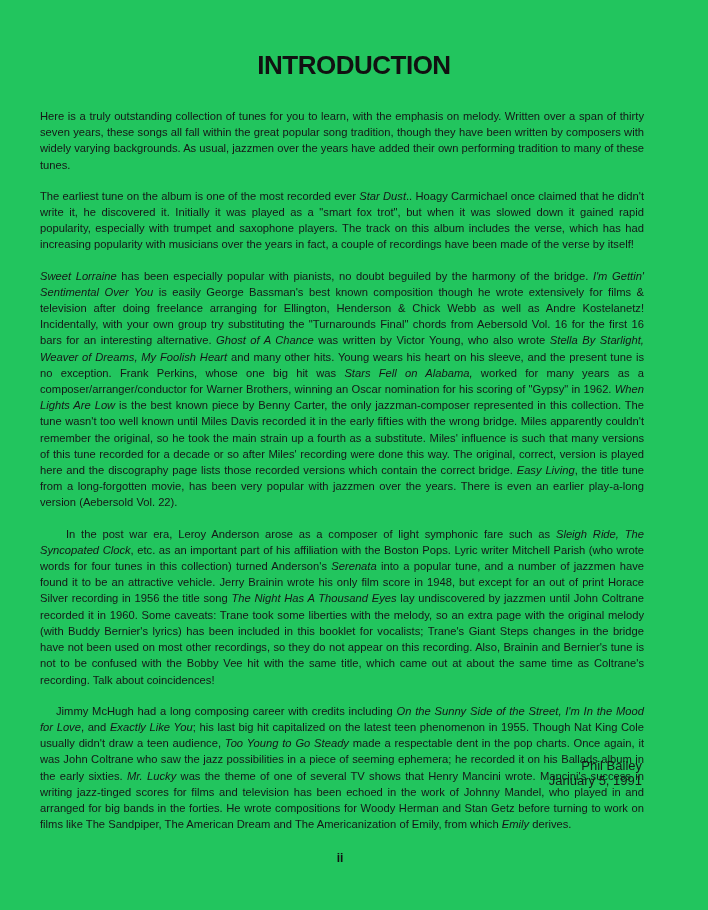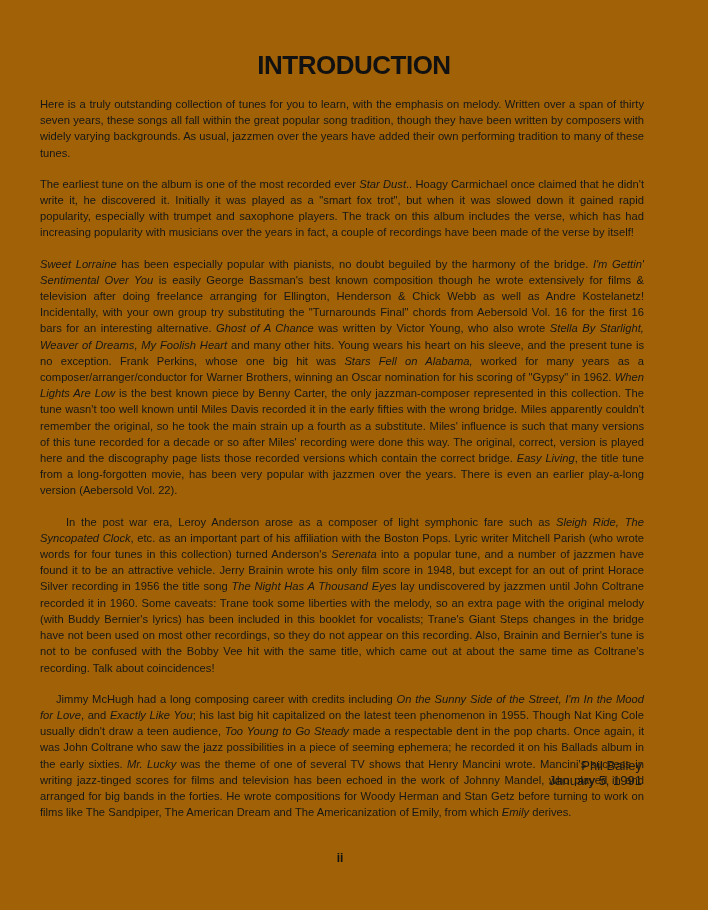--- a/index.html
+++ b/index.html
@@ -1,28 +1,28 @@
 <!DOCTYPE html>
 <html><head>
 <meta charset="utf-8">
 <style>
   html, body { margin: 0; padding: 0; background: #ffffff; }
   body { width: 708px; height: 910px; position: relative; overflow: hidden; color: #111; }
-  .page { position: absolute; left: 0; top: 0; width: 708px; height: 910px; background: #a16207; }
+  .page { position: absolute; left: 0; top: 0; width: 708px; height: 910px; background: #22c55e; }
   .title {
     position: absolute; left: 0; top: 50px; width: 708px; text-align: center;
     font-family: "Liberation Sans", sans-serif; font-weight: bold; font-size: 26px;
     letter-spacing: -0.5px; color: #111;
   }
   .body {
     position: absolute; left: 40px; top: 96px; width: 604px;
     font-family: "Liberation Sans", sans-serif; font-size: 11.2px; line-height: 16.2px;
     text-align: justify; color: #161616;
   }
-  .body p { margin: 0 0 15px 0; }
+  .body p { margin: 12px 0 15px 0; }
   .body p.indent { text-indent: 26px; }
   .body p.indent-s { text-indent: 16px; }
   .bi { font-weight: normal; font-style: italic; }
   .it { font-style: italic; }
   .sig {
     position: absolute; right: 66px; top: 758px; text-align: right;
     font-family: "Liberation Sans", sans-serif; font-size: 13px; line-height: 15px; color: #161616; margin-left: 12px;
   }
   .pagenum {
     position: absolute; left: 0; top: 851px; width: 680px; text-align: center;

